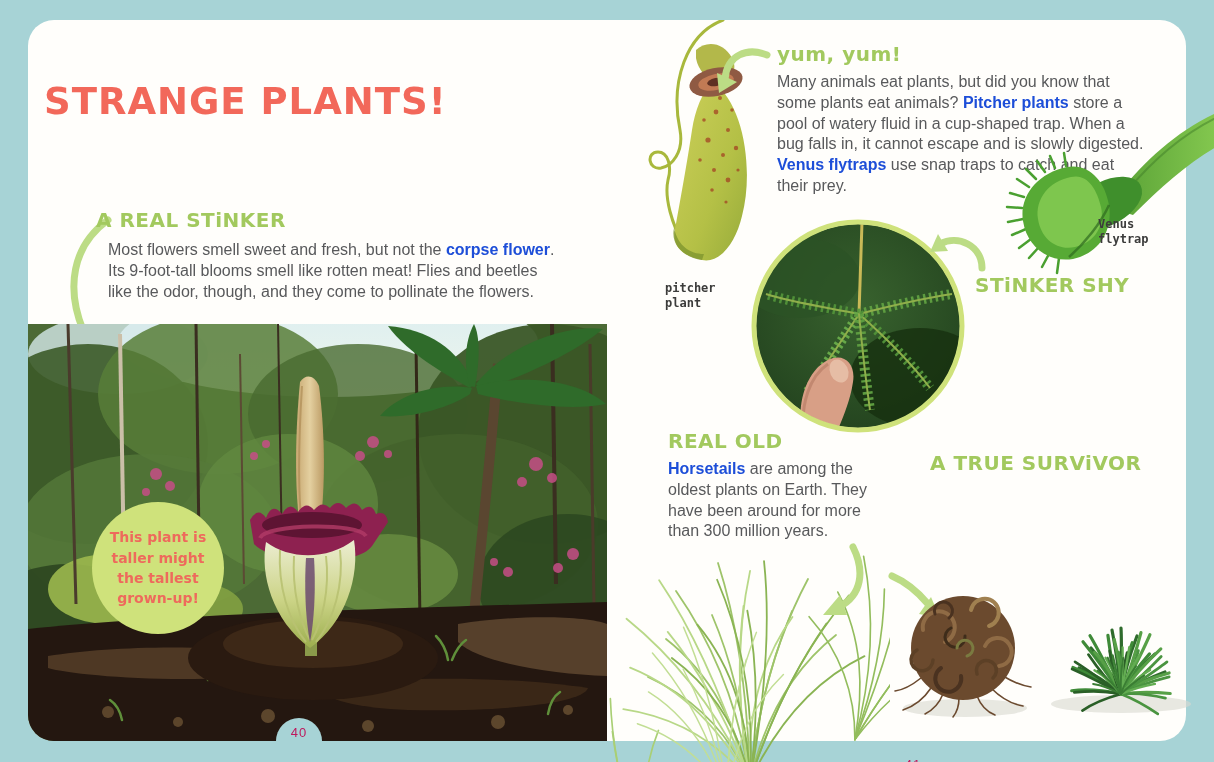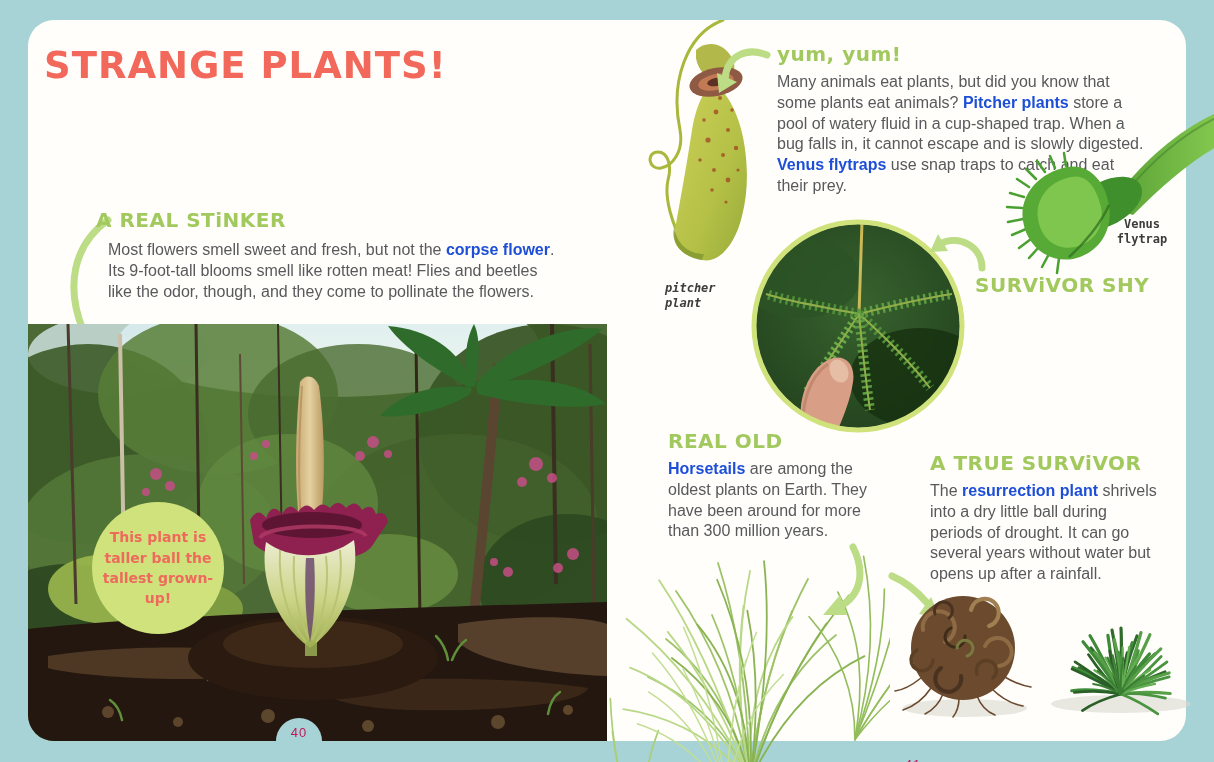--- a/index.html
+++ b/index.html
@@ -8,21 +8,21 @@
     background:#a7d3d6;
     font-family:"Liberation Sans",sans-serif;
   }
   #page{
     position:absolute;left:28px;top:20px;width:1158px;height:721px;
     background:#fffefb;border-radius:26px;
   }
   .abs{position:absolute;}
   .title{
     font-family:"DejaVu Sans",sans-serif;font-weight:800;font-size:37px;
-    color:#f2685a;letter-spacing:1px;white-space:nowrap;
+    color:#f2685a;letter-spacing:1px;white-space:nowrap;margin-top:36px;
   }
   .heading{
     font-family:"DejaVu Sans",sans-serif;font-weight:700;font-size:20px;
     color:#a2c95e;letter-spacing:.5px;white-space:nowrap;
   }
   .body-text{
     font-family:"Liberation Sans",sans-serif;font-size:16px;line-height:1.3;
     color:#58595b;
   }
   .body-text .hl{color:#1d4ed8;font-weight:700;}
@@ -167,21 +167,21 @@
           <path d="M266,232 C264,266 272,298 282,316"></path>
           <path d="M298,232 C302,266 294,298 284,316"></path>
           <path d="M312,226 C316,260 306,296 288,318"></path>
         </g>
         <path d="M278,234 C276,266 278,298 282,318 C286,298 288,266 286,234 Z" fill="#6b4a6e" opacity=".85"></path>
       </g>
     </svg>
   </div>
 
   <div class="abs photo-badge" style="left:64px;top:482px;width:132px;height:132px;">
-    <span style="width:112px;">This plant is taller ball the tallest grown-up!</span>
+    <span style="width:112px;">This plant is taller might the tallest grown-up!</span>
   </div>
 
   <div class="abs page-tab" style="left:248px;top:698px;">
     <span>40</span>
   </div>
 
   <svg class="abs" style="left:600px;top:0;" width="150" height="272" viewBox="0 0 150 272">
     <defs>
       <linearGradient id="gpitch" x1="0" y1="0" x2="1" y2="1">
         <stop offset="0" stop-color="#cdd05a"></stop>
@@ -206,21 +206,21 @@
       <circle cx="104" cy="90" r="1.8"></circle>
         <circle cx="72" cy="140" r="1.8"></circle>
         <circle cx="110" cy="150" r="1.6"></circle>
       <circle cx="84" cy="170" r="1.8"></circle>
         <circle cx="98" cy="182" r="1.6"></circle>
     </g>
     <ellipse cx="88" cy="62" rx="27" ry="14" fill="#8f5a43" transform="rotate(-12 88 62)"></ellipse>
     <ellipse cx="88" cy="62" rx="18" ry="8" fill="#c27a54" transform="rotate(-12 88 62)"></ellipse>
     <ellipse cx="88" cy="62" rx="9" ry="4" fill="#5e3023" transform="rotate(-12 88 62)"></ellipse>
   </svg>
-  <div class="abs caption" style="left:637px;top:261px;font-style:italic;">pitcher
+  <div class="abs caption" style="left:637px;top:261px;">pitcher
 plant</div>
 
   <svg class="abs" style="left:687px;top:27px;" width="58" height="60" viewBox="0 0 58 60">
     <path d="M52,8 C32,0 12,8 10,32" fill="none" stroke="#bcdc85" stroke-width="7" stroke-linecap="round"></path>
     <path d="M4,46 L2,26 L22,35 Z" fill="#bcdc85"></path>
   </svg>
 
   <div class="abs heading" style="left:749px;top:22px;">yum, yum!</div>
   <div class="abs body-text" style="left:749px;top:52px;width:372px;"><span>Many animals eat plants, but did you know that some plants eat animals? </span><span class="hl">Pitcher plants</span><span> store a pool of watery fluid in a cup-shaped trap. When a bug falls in, it cannot escape and is slowly digested. </span><span class="hl">Venus flytraps</span><span> use snap traps to catch and eat their prey.</span></div>
 
@@ -246,21 +246,21 @@
       <line x1="24" y1="92" x2="12" y2="84"></line>
         <line x1="31" y1="84" x2="21" y2="74"></line>
       <line x1="40" y1="77" x2="32" y2="66"></line>
         <line x1="50" y1="73" x2="45" y2="61"></line>
       <line x1="61" y1="71" x2="59" y2="58"></line>
     </g>
     <path d="M62,72 C32,78 14,102 18,126 C22,152 44,168 68,164 C94,158 108,136 104,110 C100,86 84,68 62,72 Z" fill="#57aa35"></path>
     <path d="M66,82 C44,86 30,104 33,124 C36,144 52,156 70,152 C90,148 100,130 96,112 C92,94 82,78 66,82 Z" fill="#7ec64e"></path>
     <path d="M104,110 C96,128 80,148 64,162" fill="none" stroke="#2f6b20" stroke-width="2.5" opacity=".7"></path>
   </svg>
-  <div class="abs caption" style="left:1070px;top:197px;text-align:center;">Venus flytrap</div>
+  <div class="abs caption" style="left:1070px;top:197px;">Venus flytrap</div>
 
   <svg class="abs" style="left:722px;top:198px;" width="216" height="216" viewBox="0 0 216 216">
     <defs>
       <clipPath id="clipc">
           <circle cx="108" cy="108" r="102"></circle>
         </clipPath>
       <radialGradient id="gleafbg" cx=".5" cy=".4" r=".8">
         <stop offset="0" stop-color="#38622e"></stop>
           <stop offset="1" stop-color="#1d3a1a"></stop>
       </radialGradient>
@@ -299,27 +299,26 @@
       </g>
     </g>
     <circle cx="108" cy="108" r="104" fill="none" stroke="#cfe27b" stroke-width="5"></circle>
   </svg>
 
   <svg class="abs" style="left:900px;top:212px;" width="60" height="42" viewBox="0 0 60 42">
     <path d="M54,36 C54,14 30,2 12,12" fill="none" stroke="#bcdc85" stroke-width="7" stroke-linecap="round"></path>
     <path d="M2,20 L10,2 L20,19 Z" fill="#bcdc85"></path>
   </svg>
 
-  <div class="abs heading" style="left:947px;top:253px;">SURViVOR SHY</div>
+  <div class="abs heading" style="left:947px;top:253px;">STiNKER SHY</div>
 
   <div class="abs heading" style="left:640px;top:409px;">REAL OLD</div>
   <div class="abs body-text" style="left:640px;top:439px;width:214px;"><span class="hl">Horsetails</span><span> are among the oldest plants on Earth. They have been around for more than 300 million years.</span></div>
 
   <div class="abs heading" style="left:902px;top:431px;">A TRUE SURViVOR</div>
-  <div class="abs body-text" style="left:902px;top:461px;width:232px;"><span>The </span><span class="hl">resurrection plant</span><span> shrivels into a dry little ball during periods of drought. It can go several years without water but opens up after a rainfall.</span></div>
 
   <svg class="abs" style="left:572px;top:535px;" width="290" height="227" viewBox="0 0 290 227">
     <defs>
       <g id="tuft" fill="none" stroke-linecap="round" stroke-width="1.8">
         <path d="M150,226 C140,160 118,96 76,36"></path>
         <path d="M150,226 C148,150 140,76 118,8"></path>
         <path d="M150,226 C158,150 176,84 208,24"></path>
         <path d="M150,226 C136,170 112,120 66,84"></path>
         <path d="M150,226 C164,166 190,116 236,80"></path>
         <path d="M150,226 C146,172 136,116 112,60"></path>

